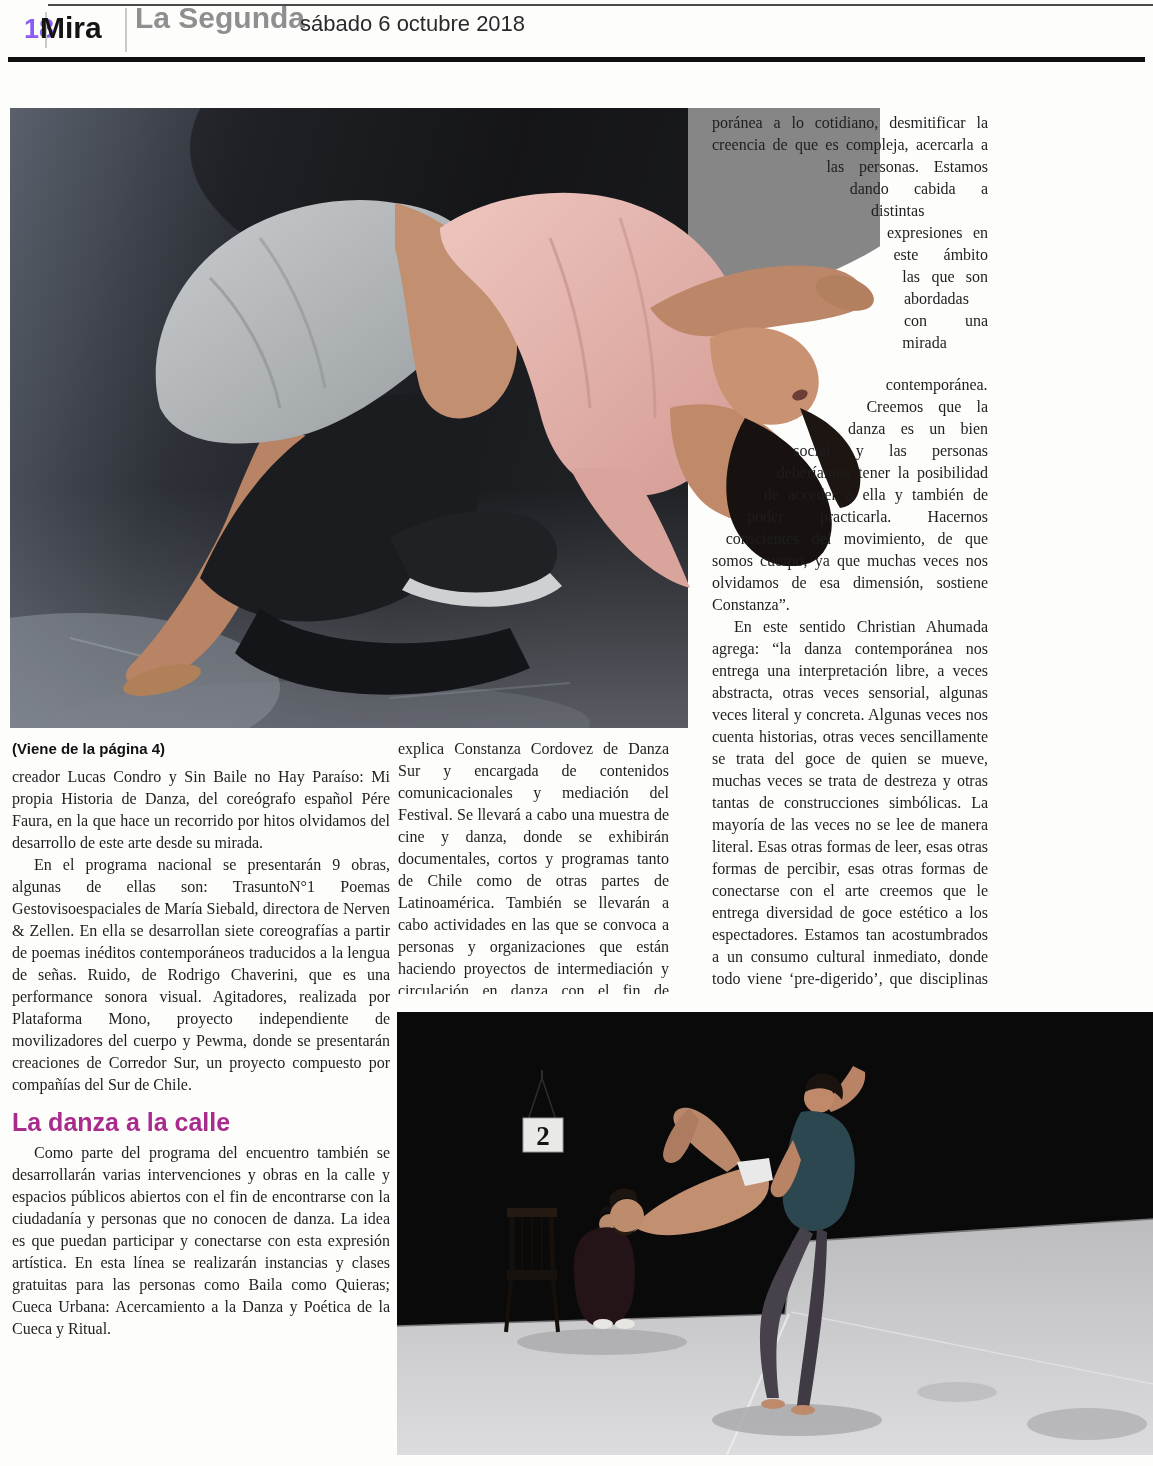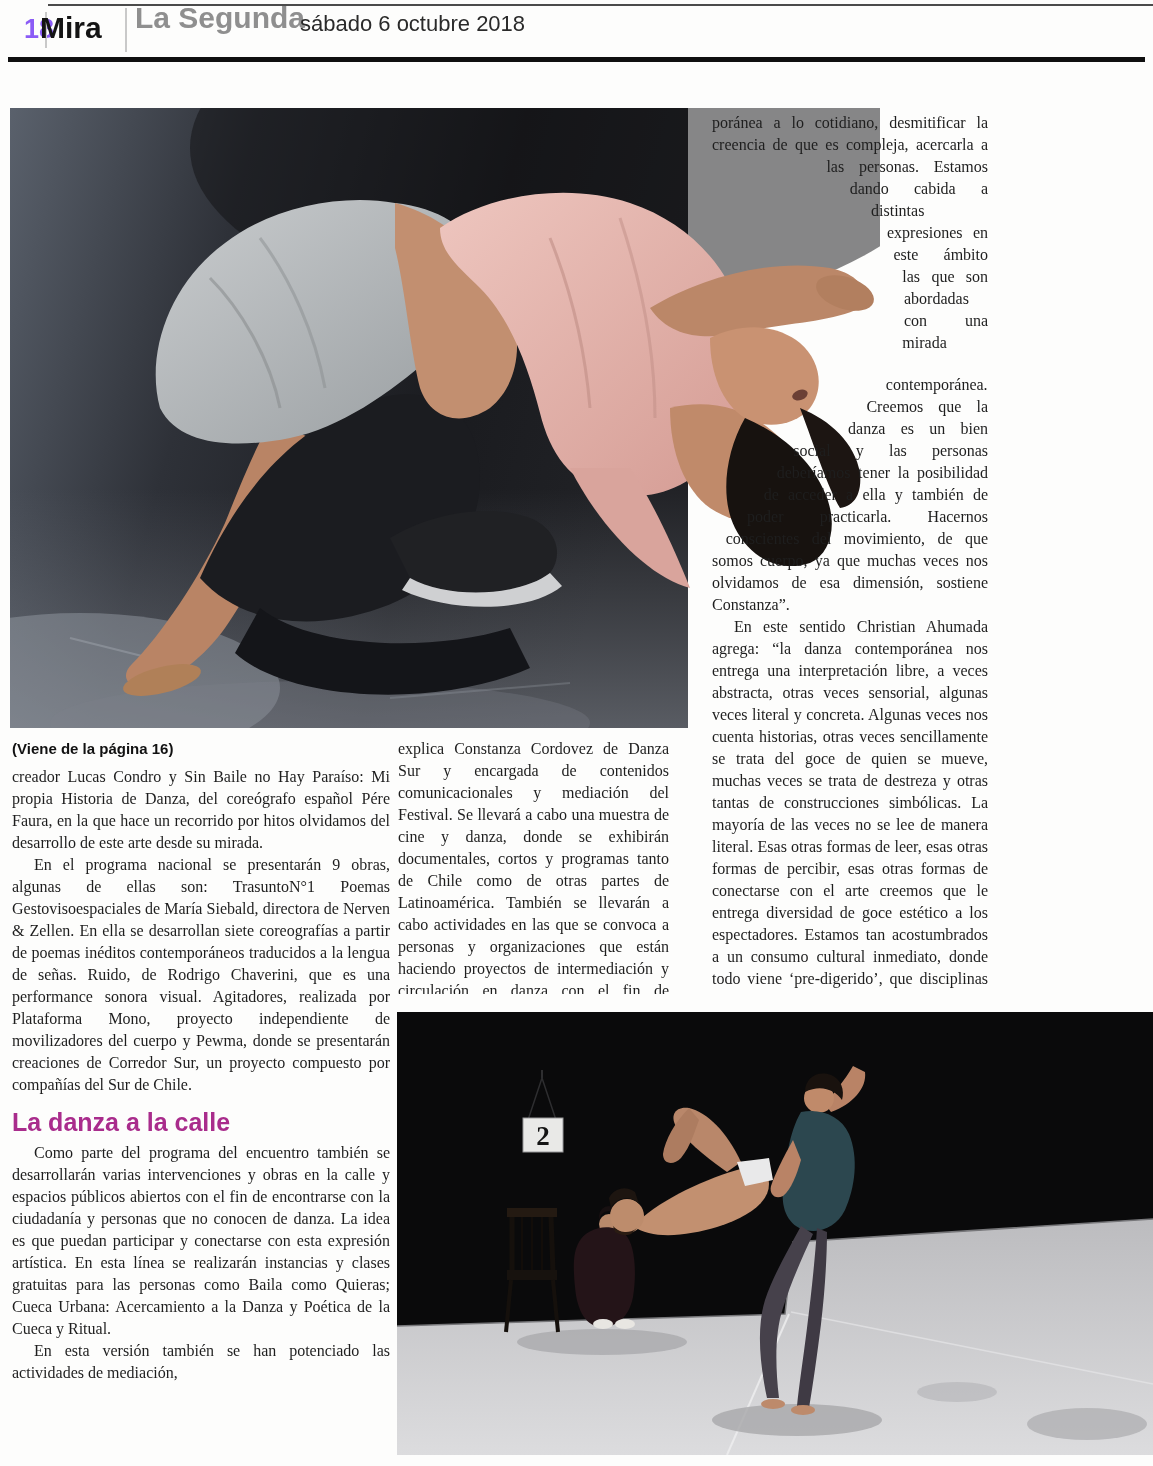--- a/index.html
+++ b/index.html
@@ -109,28 +109,27 @@
       <ellipse cx="835" cy="185" rx="30" ry="16" fill="#b27f5f" transform="rotate(18 835 185)"></ellipse>
 
       <path d="M700,230 C730,215 765,215 790,235 C810,252 815,280 800,300 C785,318 755,322 735,310 C712,296 700,265 700,230 Z" fill="#c99272"></path>
       <ellipse cx="790" cy="287" rx="8" ry="5" fill="#6b3f35" transform="rotate(-20 790 287)"></ellipse>
 
       <path d="M735,310 C770,325 800,350 815,385 C828,415 822,445 800,455 C770,465 740,450 725,420 C710,390 715,345 735,310 Z" fill="#17120f"></path>
       <path d="M790,300 C820,312 845,335 850,365 C852,385 845,398 830,400 C818,380 805,340 790,300 Z" fill="#1c1512"></path>
     </svg>
   </div>
 
-  <div class="caption">(Viene de la página 16)</div>
+  <div class="caption">(Viene de la página 4)</div>
 
   <div class="col col1">
     <p>creador Lucas Condro y Sin Baile no Hay Paraíso: Mi propia Historia de Danza, del coreógrafo español Pére Faura, en la que hace un recorrido por hitos olvidamos del desarrollo de este arte desde su mirada.</p>
     <p class="ind">En el programa nacional se presentarán 9 obras, algunas de ellas son: TrasuntoN°1 Poemas Gestovisoespaciales de María Siebald, directora de Nerven &amp; Zellen. En ella se desarrollan siete coreografías a partir de poemas inéditos contemporáneos traducidos a la lengua de señas. Ruido, de Rodrigo Chaverini, que es una performance sonora visual. Agitadores, realizada por Plataforma Mono, proyecto independiente de movilizadores del cuerpo y Pewma, donde se presentarán creaciones de Corredor Sur, un proyecto compuesto por compañías del Sur de Chile.</p>
     <h2 class="crosshead">La danza a la calle</h2>
     <p class="ind">Como parte del programa del encuentro también se desarrollarán varias intervenciones y obras en la calle y espacios públicos abiertos con el fin de encontrarse con la ciudadanía y personas que no conocen de danza. La idea es que puedan participar y conectarse con esta expresión artística. En esta línea se realizarán instancias y clases gratuitas para las personas como Baila como Quieras; Cueca Urbana: Acercamiento a la Danza y Poética de la Cueca y Ritual.</p>
-    <p class="ind">En esta versión también se han potenciado las actividades de mediación,</p>
   </div>
 
   <div class="col col2">
     <p>explica Constanza Cordovez de Danza Sur y encargada de contenidos comunicacionales y mediación del Festival. Se llevará a cabo una muestra de cine y danza, donde se exhibirán documentales, cortos y programas tanto de Chile como de otras partes de Latinoamérica. También se llevarán a cabo actividades en las que se convoca a personas y organizaciones que están haciendo proyectos de intermediación y circulación en danza con el fin de potenciar la colaboratividad y las redes.</p>
 
   </div>
 
   <div class="col col3">
     <div class="wrap-shape"></div>
     <p>poránea a lo cotidiano, desmitificar la creencia de que es compleja, acercarla a las personas. Estamos dando cabida a distintas expresiones en este ámbito las que son abordadas con una mirada contemporánea. Creemos que la danza es un bien social y las personas deberíamos tener la posibilidad de acceder a ella y también de poder practicarla. Hacernos conscientes del movimiento, de que somos cuerpo, ya que muchas veces nos olvidamos de esa dimensión, sostiene Constanza”.</p>

